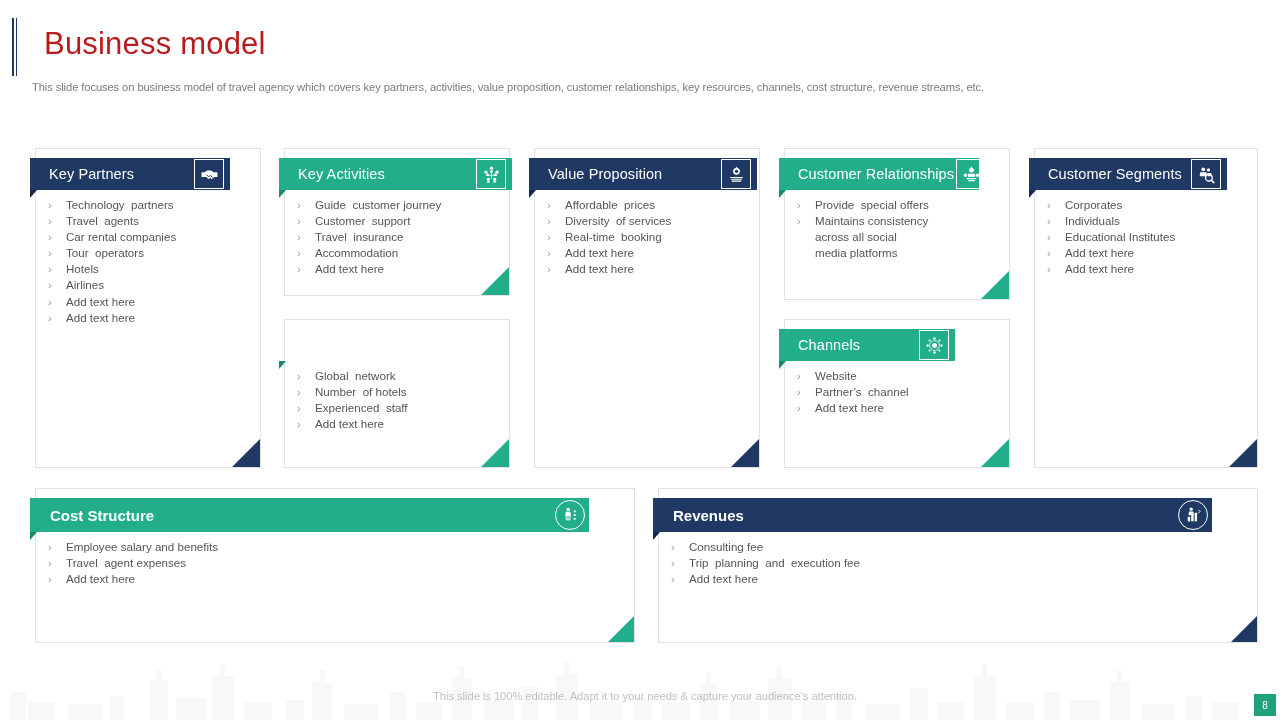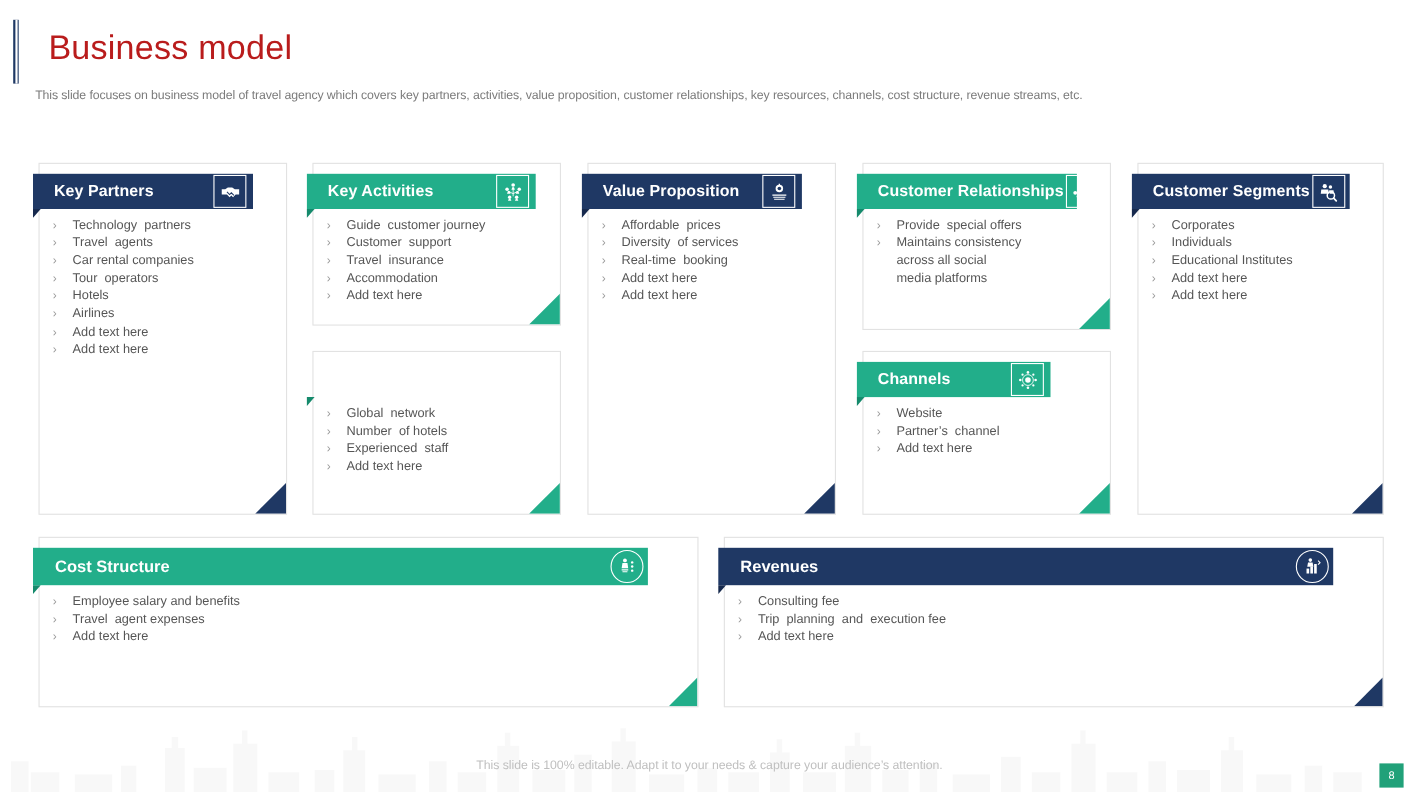--- a/index.html
+++ b/index.html
@@ -81,21 +81,21 @@
   .head-main {
     height: 32px;
     display: flex;
     align-items: center;
     padding-left: 19px;
     padding-right: 6px;
     position: relative;
   }
   .head-title {
     font-size: 14.5px;
-    font-weight: bold;
+    font-weight: normal;
     color: #ffffff;
     white-space: nowrap;
     letter-spacing: 0.1px;
   }
   
   .head-fold {
     position: absolute;
     left: -6px;
     top: 41px;
     width: 0; height: 0;
@@ -303,21 +303,21 @@
               <span class="chev">›</span>
               <span class="btext">Accommodation</span>
             </div>
             <div class="bullet">
               <span class="chev">›</span>
               <span class="btext">Add text here</span>
             </div>
           </div>
         </div>
         <div class="card-head">
-          <div class="head-main" style="background: rgb(34, 174, 138); width: 208px; justify-content: space-between;">
+          <div class="head-main" style="background: rgb(34, 174, 138); width: 233px; justify-content: space-between;">
             <span class="head-title">Key Activities</span>
             <span class="icon-box">
               <svg width="19" height="19" viewBox="0 0 24 24" fill="#fff">
                 <circle cx="12" cy="4" r="2.1"></circle>
                 <circle cx="5" cy="9" r="2"></circle>
                 <circle cx="19" cy="9" r="2"></circle>
                 <circle cx="8" cy="18" r="2"></circle>
                 <circle cx="16" cy="18" r="2"></circle>
                 <path d="M11 6.5h2l1 3h-4zM6 11h2l1 3H5zM18 11h-2l-1 3h4zM7 20h2l1 2H6zM17 20h-2l-1 2h4z"></path>
                 <path d="M12 7v10M6 11l6 3M18 11l-6 3" stroke="#fff" stroke-width="1"></path>
@@ -347,21 +347,21 @@
               <span class="chev">›</span>
               <span class="btext">Add text here</span>
             </div>
             <div class="bullet">
               <span class="chev">›</span>
               <span class="btext">Add text here</span>
             </div>
           </div>
         </div>
         <div class="card-head">
-          <div class="head-main" style="background: rgb(31, 56, 100); width: 200px; justify-content: space-between;">
+          <div class="head-main" style="background: rgb(31, 56, 100); width: 228px; justify-content: space-between;">
             <span class="head-title">Value Proposition</span>
             <span class="icon-box">
               <svg width="19" height="19" viewBox="0 0 24 24" fill="#fff">
                 <circle cx="12" cy="8" r="4.3"></circle>
                 <circle cx="12" cy="8" r="2.1" fill="#1F3864"></circle>
                 <path d="M4 15h16v1.4H4zM5 17.4h14v1.3H5zM6 19.7h12V21H6z"></path>
                 <path d="M11.2 2.6h1.6v2h-1.6z"></path>
               </svg>
             </span>
           </div>

